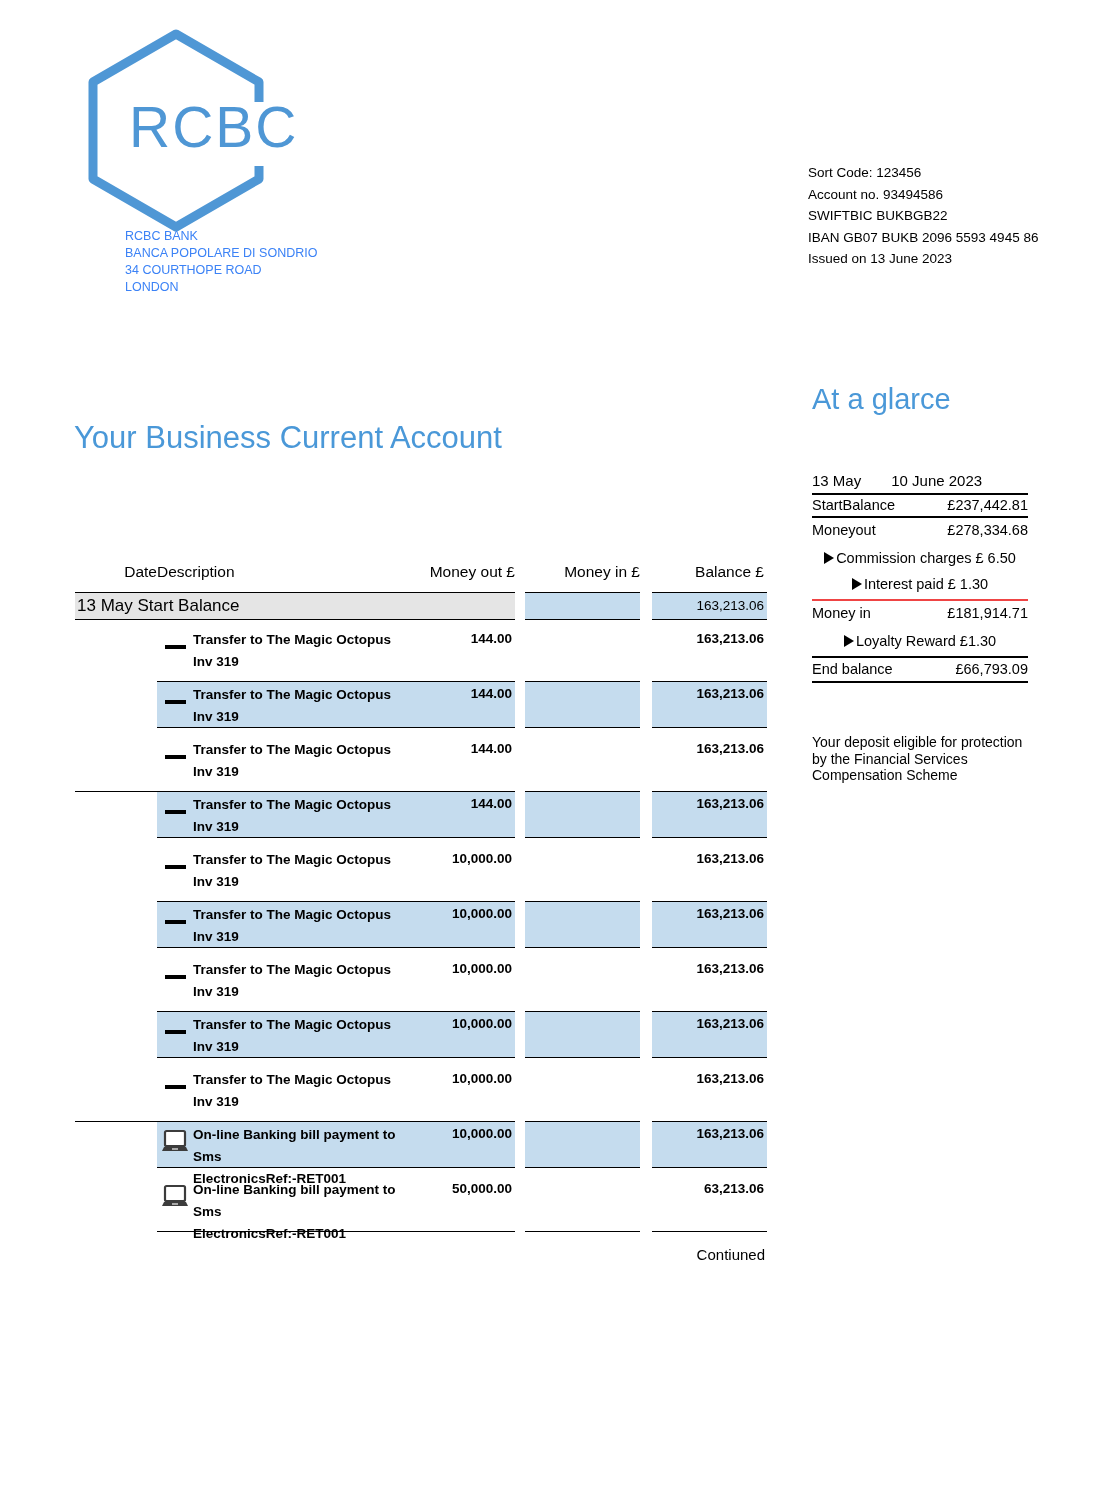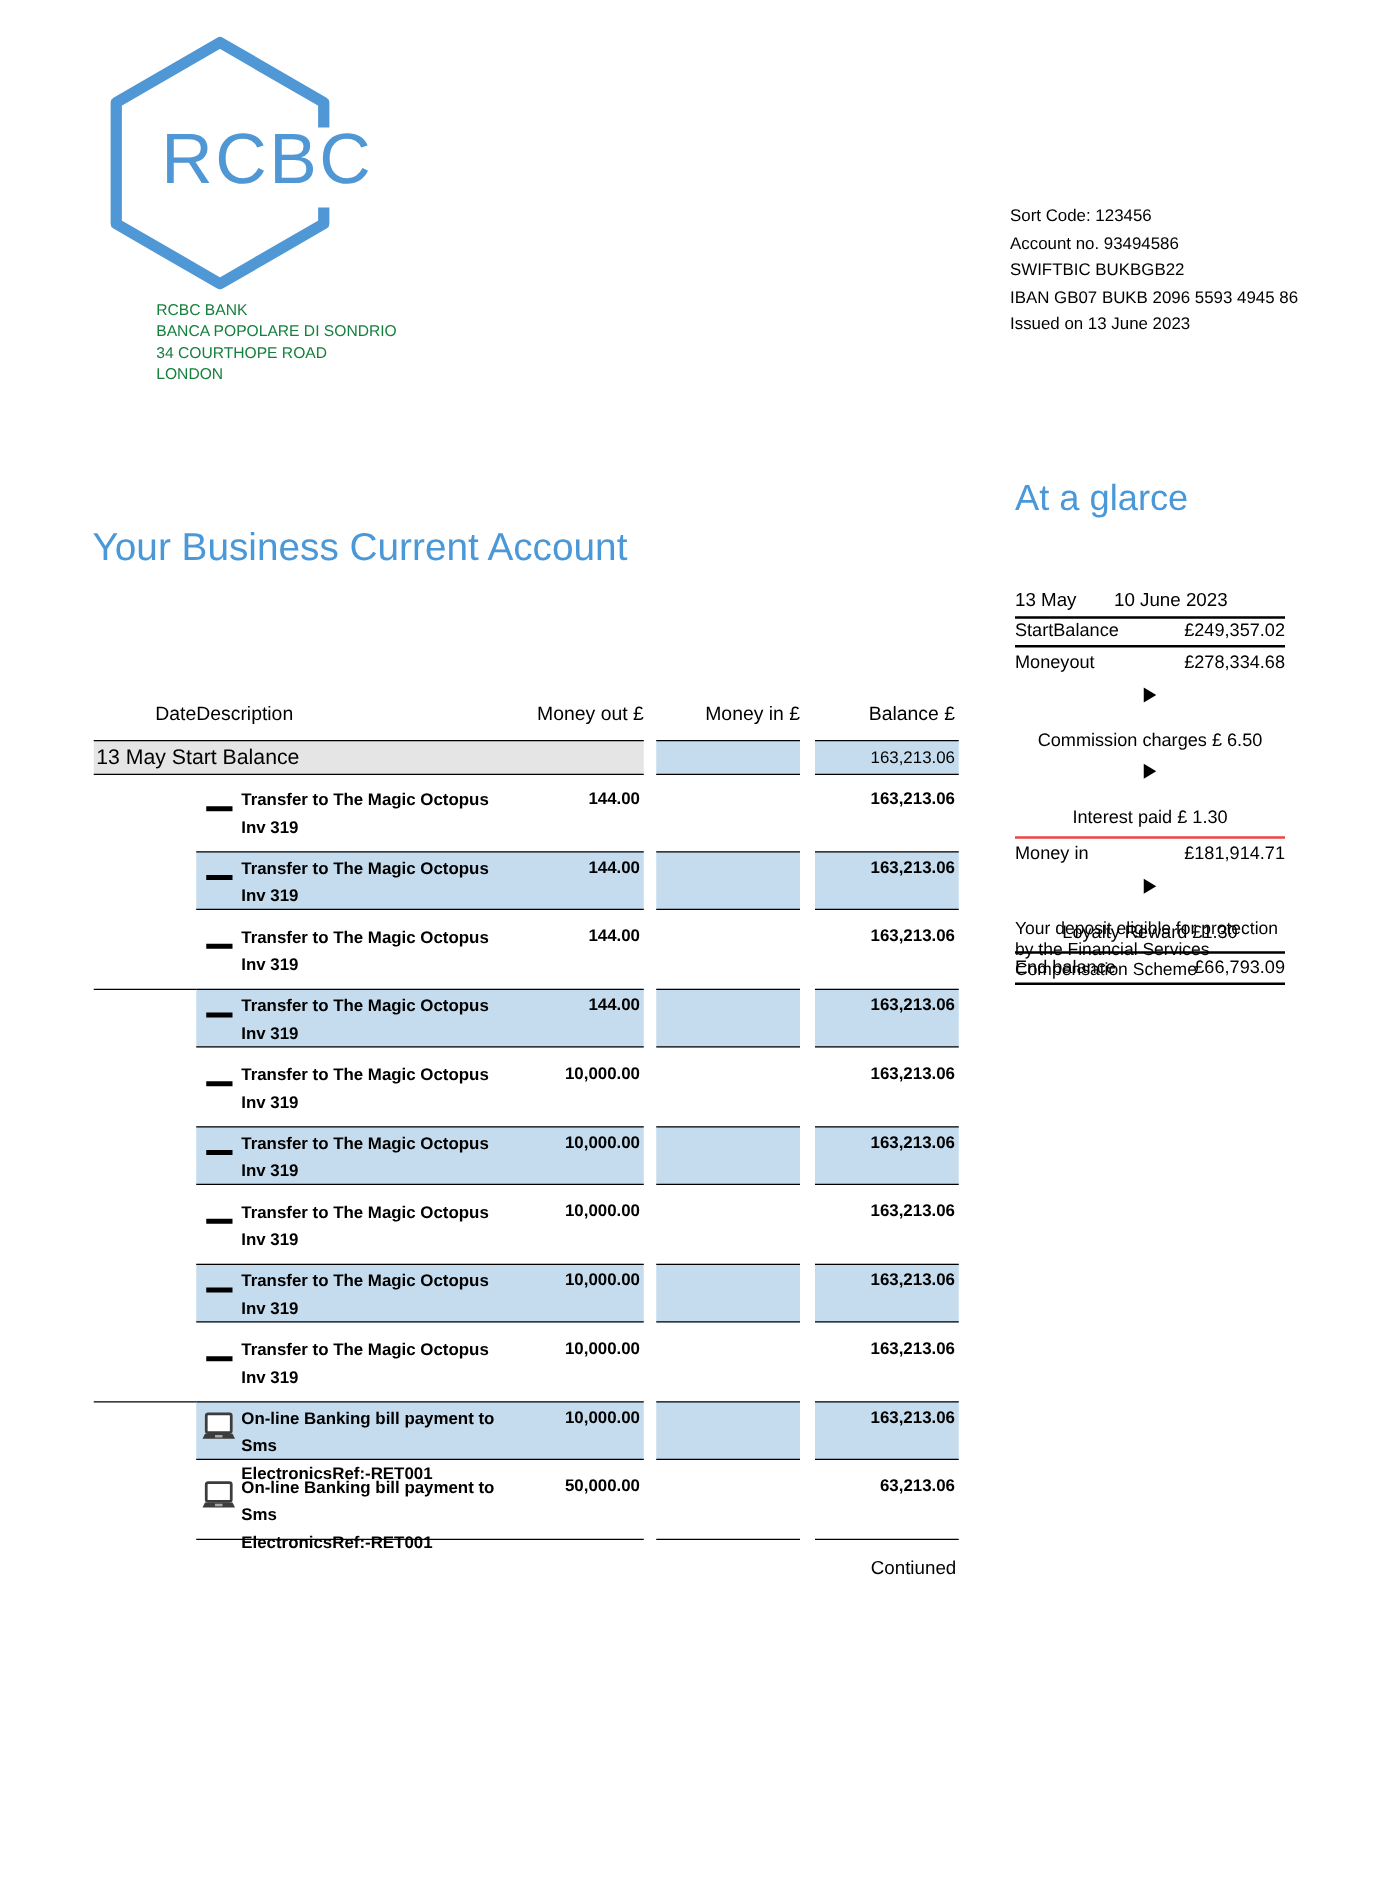--- a/index.html
+++ b/index.html
@@ -14,22 +14,22 @@
   .page { position: relative; width: 1100px; height: 1510px; background: #fff; }
 
   
   .logo-svg { position: absolute; left: 88px; top: 28px; overflow: visible; }
   .logo-text {
     position: absolute; left: 129px; top: 99px;
     font-size: 57px; line-height: 1; letter-spacing: 2px;
     color: #4f97d5; z-index: 2; font-weight: 400;
   }
   .bank-address {
-    position: absolute; left: 125px; top: 240px;
-    font-size: 12.5px; line-height: 17px; color: #15803d;
+    position: absolute; left: 125px; top: 228px;
+    font-size: 12.5px; line-height: 17px; color: #3b82f6;
   }
 
   
   .account-info {
     position: absolute; left: 808px; top: 162px;
     font-size: 13.5px; line-height: 21.5px;
   }
 
   
   .page-title {
@@ -44,21 +44,21 @@
   
   .glance-panel {
     position: absolute; left: 812px; top: 470px; width: 216px;
     font-size: 14.5px;
   }
   .g-row { display: flex; justify-content: space-between; align-items: center; }
   .g-period { justify-content: flex-start; gap: 30px; font-size: 15px;
     border-bottom: 2px solid #000; padding: 2px 0 4px; }
   .g-start { border-bottom: 2px solid #000; padding: 2px 0 3px; }
   .g-moneyout { padding: 4px 0 2px; }
-  .g-bullet { justify-content: center; gap: 23px; margin-top: 10px; flex-direction: column; }
+  .g-bullet { justify-content: center; gap: 2px; margin-top: 10px; }
   .tri { width: 0; height: 0; border-left: 10px solid #000;
     border-top: 6px solid transparent; border-bottom: 6px solid transparent; flex: 0 0 auto; }
   .g-moneyin { border-top: 2px solid #ef4444; margin-top: 7px; padding: 4px 0 2px; }
   .g-end { border-top: 2px solid #000; border-bottom: 2px solid #000;
     margin-top: 7px; padding: 3px 0 4px; gap: 42px; }
 
   .deposit-note {
     position: absolute; left: 812px; top: 734px; width: 228px;
     font-size: 14px; line-height: 16.5px;
   }
@@ -135,21 +135,21 @@
   <div class="page-title">Your Business Current Account</div>
   <div class="glance-title">At a glarce</div>
 
   <div class="glance-panel">
     <div class="g-row g-period">
       <span>13 May</span>
       <span>10 June 2023</span>
     </div>
     <div class="g-row g-start">
       <span>StartBalance</span>
-      <span>£249,357.02</span>
+      <span>£237,442.81</span>
     </div>
     <div class="g-row g-moneyout">
       <span>Moneyout</span>
       <span>£278,334.68</span>
     </div>
     <div class="g-row g-bullet">
       <span class="tri"></span>
       <span>Commission charges £ 6.50</span>
     </div>
     <div class="g-row g-bullet">

